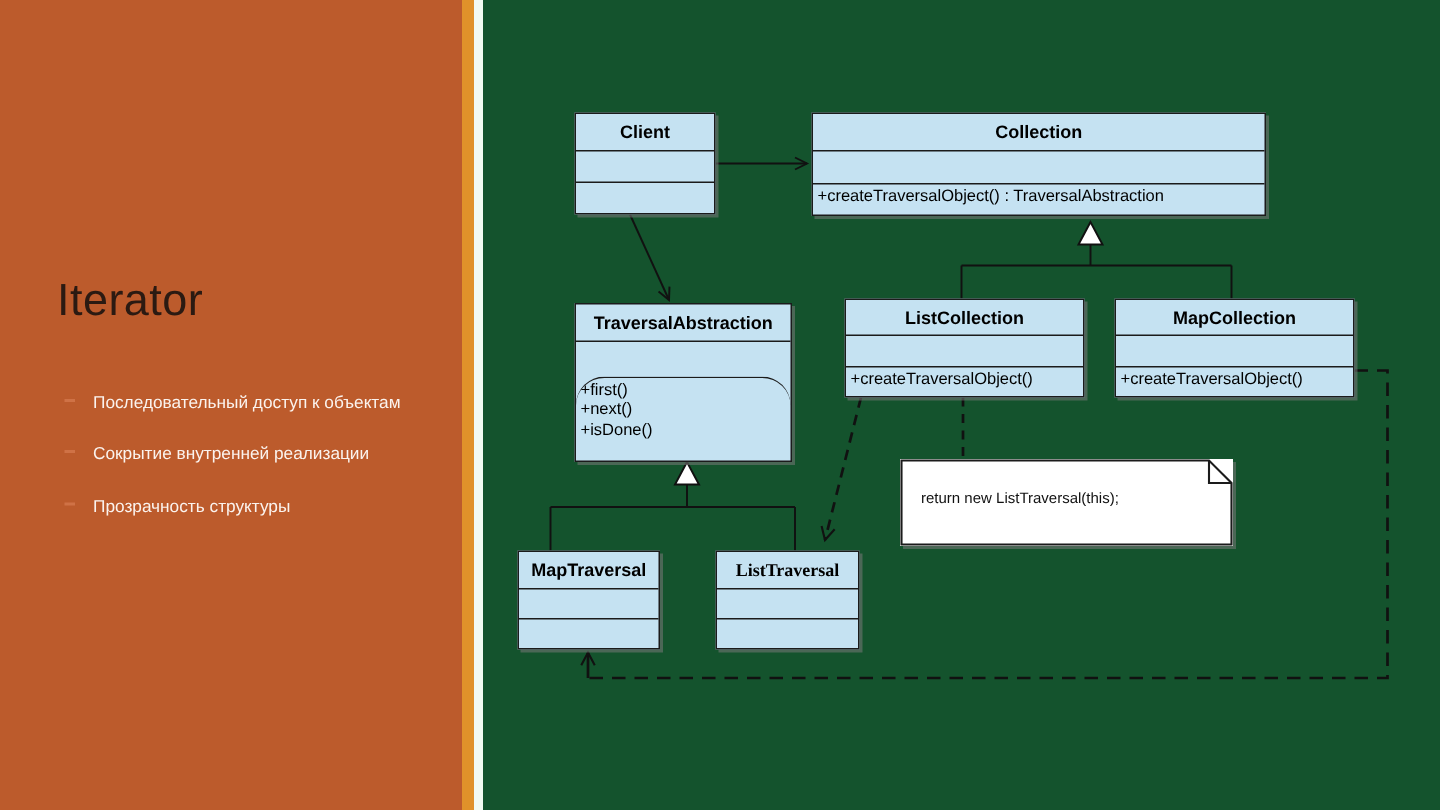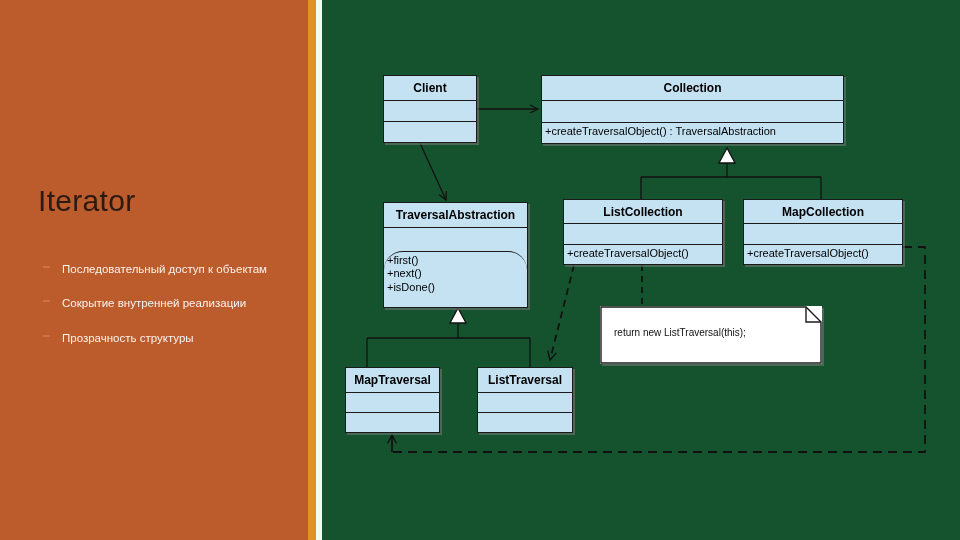--- a/index.html
+++ b/index.html
@@ -244,21 +244,21 @@
       </div>
     </div>
 
     <div class="uml-box" style="left:23px; top:367px; width:95px; height:66px;">
       <div class="uml-title" style="height:24px;line-height:19px;">MapTraversal</div>
       <div class="uml-sep uml-compartment" style="height:20px;"></div>
       <div class="uml-sep uml-compartment" style="height:20px;"></div>
     </div>
 
     <div class="uml-box" style="left:155px; top:367px; width:96px; height:66px;">
-      <div class="uml-title" style="height:24px;line-height:19px;">ListTraversal</div>
+      <div class="uml-title" style="height:24px;line-height:19px;font-family:Liberation Serif, serif;">ListTraversal</div>
       <div class="uml-sep uml-compartment" style="height:20px;"></div>
       <div class="uml-sep uml-compartment" style="height:20px;"></div>
     </div>
 
     <div id="note-box" style="left:278px; top:306px; width:222px; height:58px;">
       <svg width="222" height="58" style="position:absolute;left:0;top:0;">
         <path d="M 1,1 L 206,1 L 221,16 L 221,57 L 1,57 Z" fill="#ffffff" stroke="#1b1b1b" stroke-width="1.4"></path>
         <path d="M 206,1 L 206,16 L 221,16" fill="none" stroke="#1b1b1b" stroke-width="1.4"></path>
       </svg>
       <div id="note-text">return new ListTraversal(this);</div>

